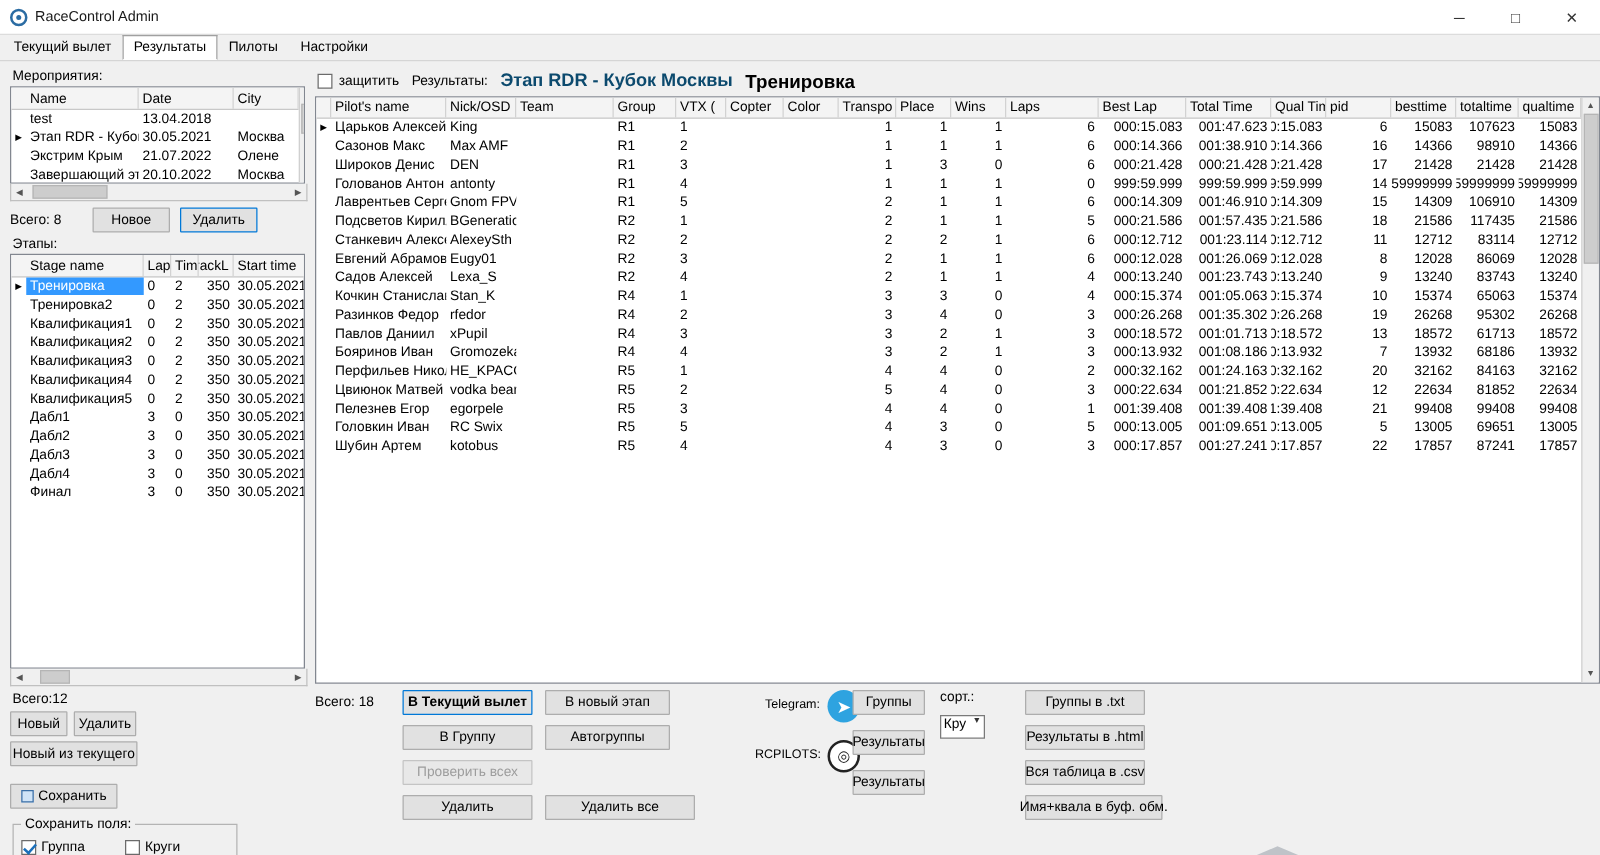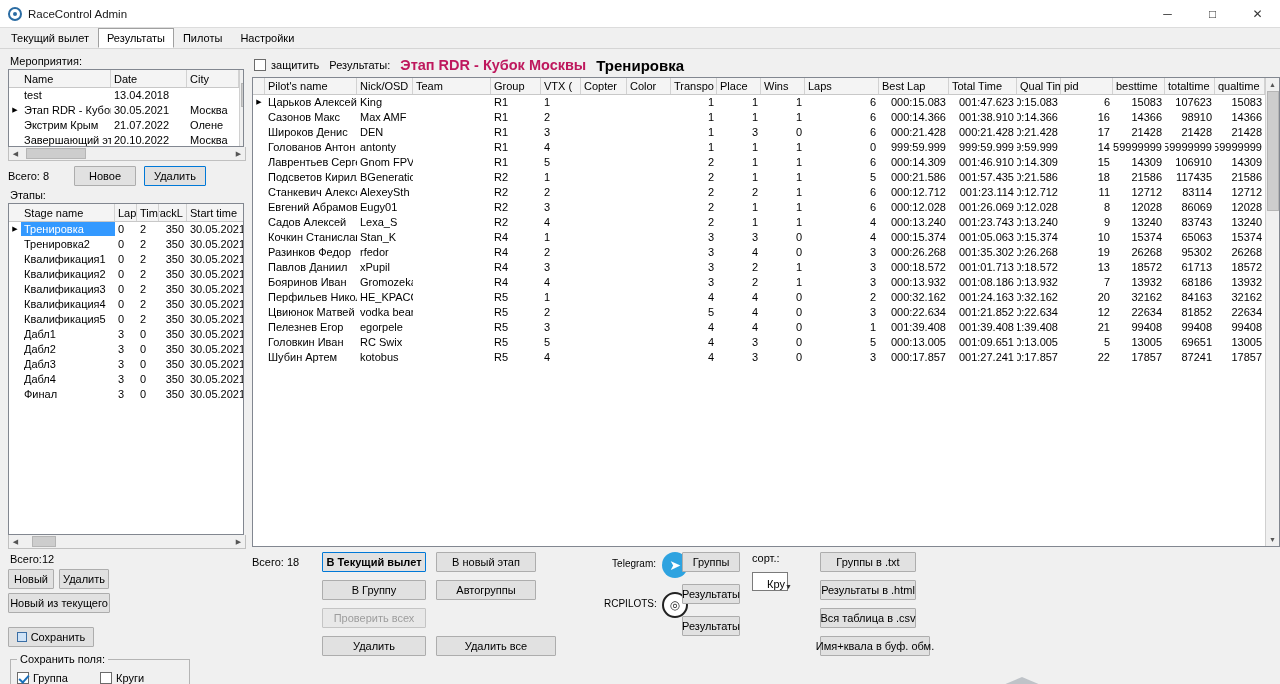--- a/index.html
+++ b/index.html
@@ -122,21 +122,21 @@
     width: 12px; height: 12px; border: 1px solid #6b6b6b; background: #fff; margin-right: 4px;
     position: relative; flex: 0 0 12px;
   }
   .cb .box.checked::after {
     content: ""; position: absolute; left: 3px; top: 0px; width: 4px; height: 8px;
     border: solid #1a6fba; border-width: 0 2px 2px 0; transform: rotate(42deg);
   }
 
   
   .right-top { display: flex; align-items: center; gap: 10px; height: 24px; padding-left: 2px; }
-  .right-title-main { font-size: 14.5px; font-weight: bold; color: #be185d; }
+  .right-title-main { font-size: 14.5px; font-weight: bold; color: #0c4a6e; }
   .right-title-sub { font-size: 15px; font-weight: bold; color: #000; }
 
   #results-grid { height: 470px; }
   #results-grid .grid-header { height: 17px; }
   .res-c0 { width: 12px; flex: 0 0 12px; }
   .res-c1 { width: 92px; flex: 0 0 92px; }
   .res-c2 { width: 56px; flex: 0 0 56px; }
   .res-c3 { width: 78px; flex: 0 0 78px; }
   .res-c4 { width: 50px; flex: 0 0 50px; justify-content: flex-end; }
   .res-c5 { width: 40px; flex: 0 0 40px; }
@@ -165,21 +165,21 @@
   .tg-icon {
     width: 26px; height: 26px; border-radius: 50%; background: #2ea3e0; color: #fff;
     display: flex; align-items: center; justify-content: center; font-size: 14px;
   }
   .rcp-icon {
     width: 26px; height: 26px; border-radius: 50%; border: 2px solid #222; color: #222;
     display: flex; align-items: center; justify-content: center; font-size: 12px; background:#fff;
   }
   .sel-box {
     border: 1px solid #7a7a7a; background: #fff; height: 19px; width: 36px;
-    display: flex; align-items: flex-end; padding: 0 14px; font-size: 11px; position: relative;
+    display: flex; align-items: flex-start; padding: 0 2px; font-size: 11px; position: relative;
   }
   .sel-box .arrow { margin-left: auto; font-size: 7px; color: #333; }
 
   
   .watermark {
     position: absolute; right: 10px; bottom: 6px; display: flex; align-items: flex-end;
     opacity: 0.85; pointer-events: none;
   }
   .wm-logo { width: 60px; height: 62px; position: relative; margin-right: 8px; }
   .wm-text-main { font-size: 22px; color: #737373; letter-spacing: 0px; line-height: 1; font-style: italic; }

